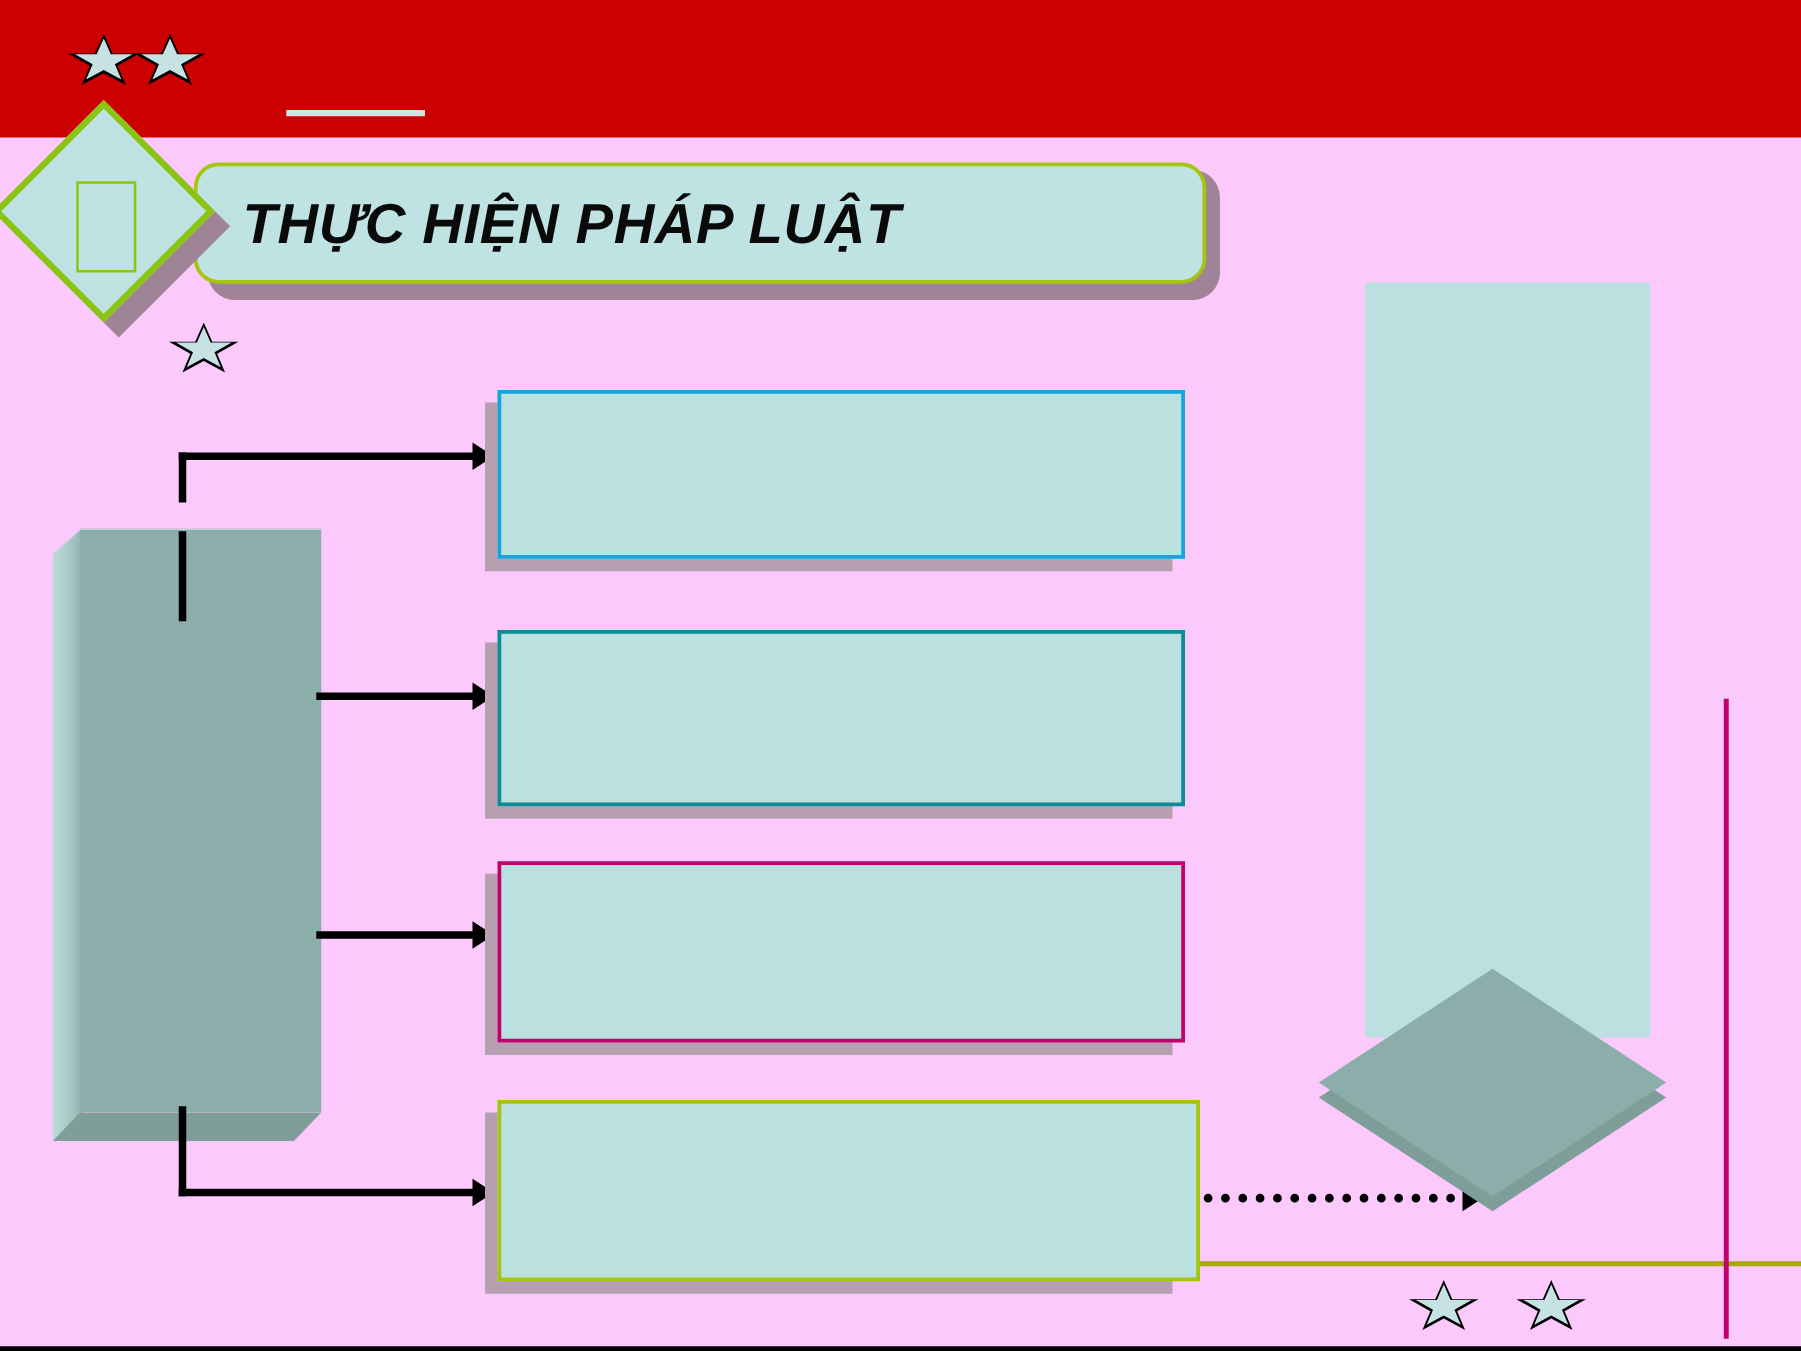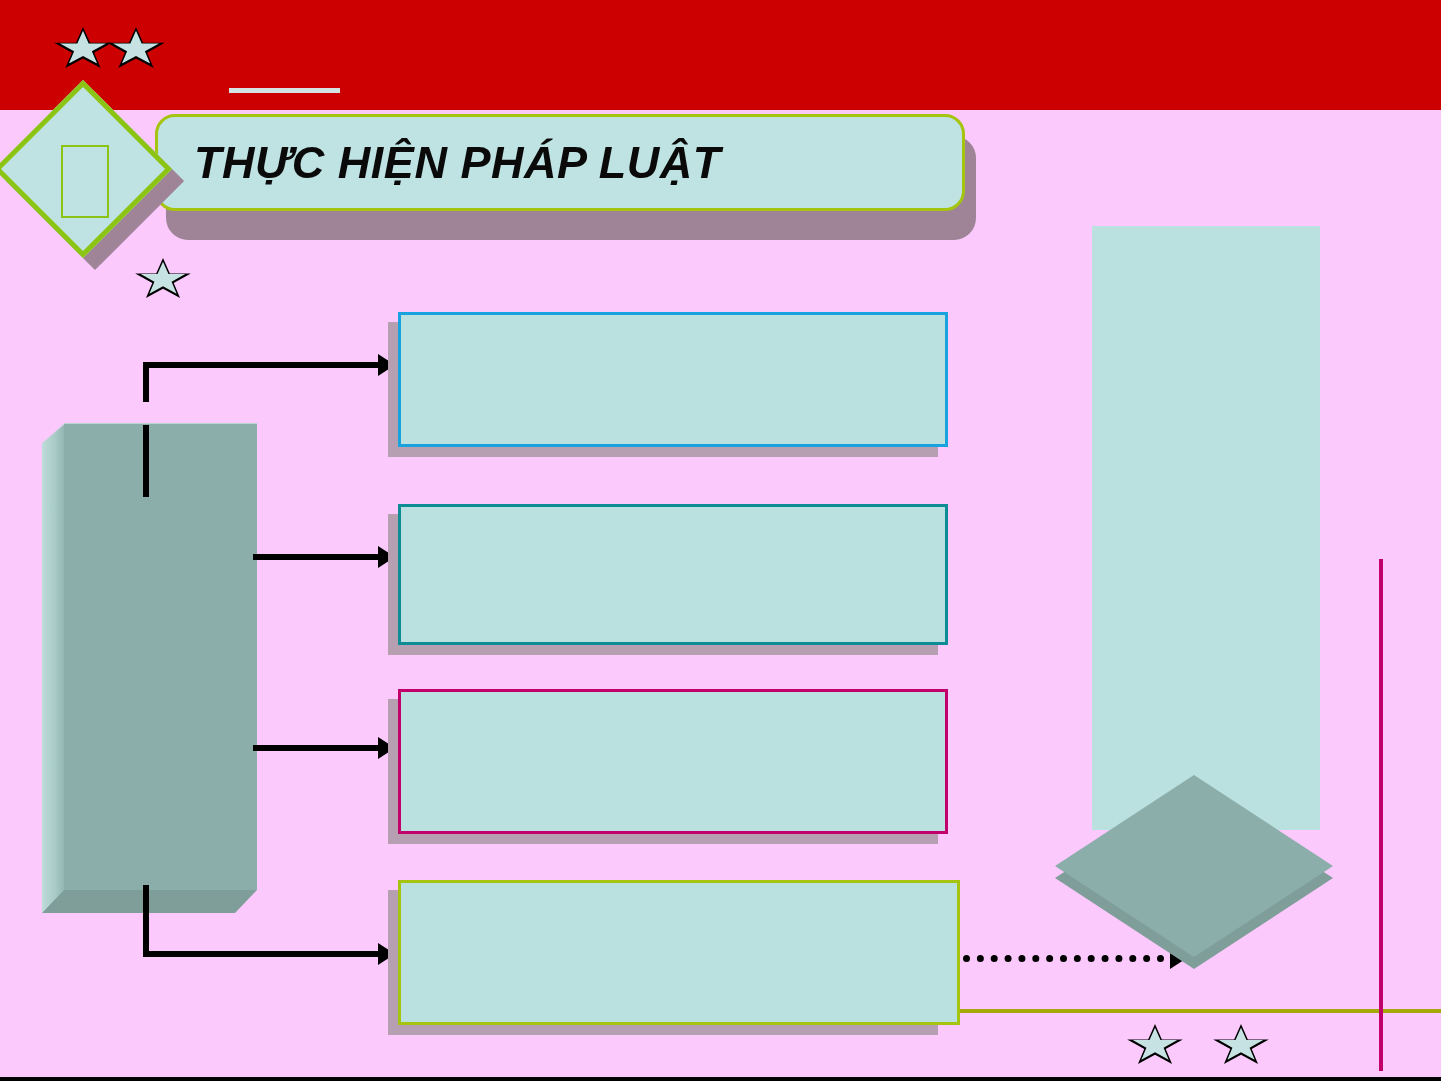--- a/index.html
+++ b/index.html
@@ -42,21 +42,21 @@
   .star-mid{position:absolute;left:134px;top:258px;width:58px;height:44px;}
   .star-c{position:absolute;left:1126px;top:1024px;width:58px;height:44px;}
   .star-d{position:absolute;left:1212px;top:1024px;width:58px;height:44px;}
 
   
   .banner-shadow{
     position:absolute;left:166px;top:136px;width:810px;height:104px;
     background:#9E8496;border-radius:22px;
   }
   .banner{
-    position:absolute;left:155px;top:114px;width:810px;height:97px;
+    position:absolute;left:155px;top:130px;width:810px;height:97px;
     background:#BFE2E2;
     border:3px solid #A5C410;
     border-radius:20px;
     box-sizing:border-box;
     display:flex;align-items:center;
   }
   .banner-title{
     margin-left:36px;
     font-family:"Liberation Sans", sans-serif;
     font-size:45px;

